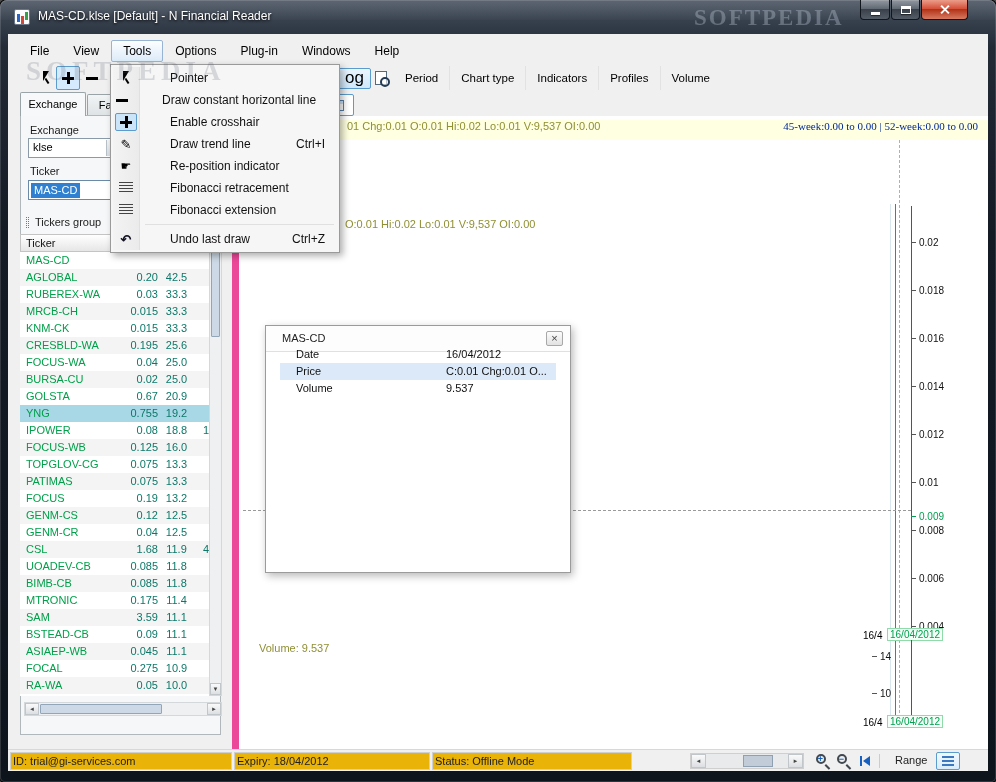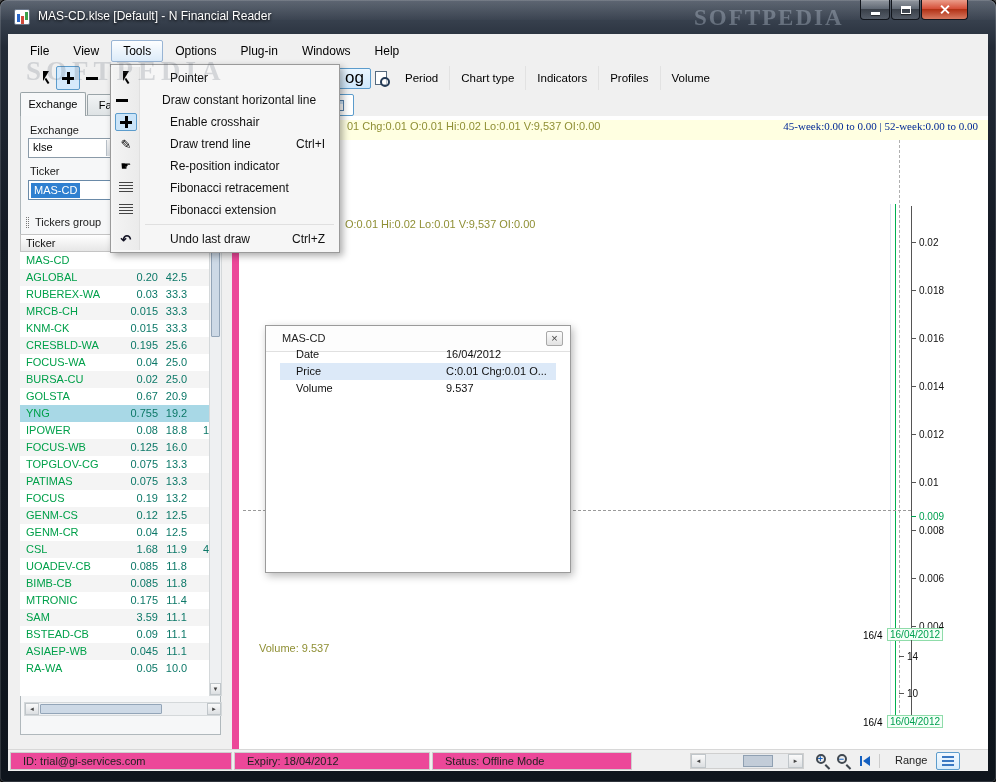--- a/index.html
+++ b/index.html
@@ -119,40 +119,40 @@
   .ptick { height:48px; display:flex; align-items:center; font-size:10px; color:#111; }
   .ptick .dash, .vtick .dash { width:5px; border-top:1px solid #555; margin-right:3px; }
   .cross-price { position:absolute; left:672px; top:395px; display:flex; align-items:center; font-size:10px; color:#00a050; }
   .cross-price .gdash { width:5px; border-top:1px solid #00a050; margin-right:3px; }
   .date-short { position:absolute; font-size:10px; color:#000; }
   .date-full { position:absolute; font-size:10px; color:#00a050; border:1px solid #8fdcaa; background:#f4fff8; padding:0 2px; }
   #date-short-1 { left:624px; top:514px; } #date-full-1 { left:648px; top:512px; }
   #date-short-2 { left:624px; top:601px; } #date-full-2 { left:648px; top:599px; }
   .vol-label { position:absolute; left:20px; top:526px; color:#8f8f34; }
   .vaxis-line { position:absolute; left:672px; top:524px; height:78px; border-left:1px solid #555; }
-  .vtick-col { position:absolute; left:660px; top:522px; }
+  .vtick-col { position:absolute; left:633px; top:522px; }
   .vtick { height:37px; display:flex; align-items:center; font-size:10px; color:#111; }
 
   
   .info-window { position:absolute; left:257px; top:291px; width:306px; height:248px; background:#fff;
     border:1px solid #9b9b9b; box-shadow:2px 3px 8px rgba(0,0,0,0.28); z-index:40; }
   .iw-titlebar { position:relative; height:26px; border-bottom:1px solid #e0e0e0; background:#fdfdfd; }
   .iw-title { position:absolute; left:16px; top:6px; font-size:11px; color:#222; }
   .iw-close { position:absolute; right:7px; top:5px; width:17px; height:15px; border:1px solid #a8a8a8;
     background:linear-gradient(#fcfcfc,#e2e2e2); border-radius:2px; display:flex; align-items:center; justify-content:center; }
   .iw-close::before { content:"×"; font-size:11px; color:#444; line-height:1; }
   .iw-rows { position:absolute; left:14px; top:20px; right:14px;text-align:center; }
   .iw-row { position:relative; height:17px; line-height:17px; font-size:11px; color:#111; }
   .iw-row.highlight { background:#dce9f8; }
   .iw-label { position:absolute; left:16px; }
   .iw-value { position:absolute; left:166px; }
 
   
   .statusbar { position:absolute; left:0; bottom:0; width:100%; height:22px; background:#f0f0f0; border-top:1px solid #d8d8d8; color:#222; }
-  .sseg { position:absolute; top:2px; height:18px; line-height:16px; padding-left:12px; border:1px solid #cfcfcf; background:#ec4899; }
+  .sseg { position:absolute; top:2px; height:18px; line-height:16px; padding-left:2px; border:1px solid #cfcfcf; background:#eab308; }
   #seg-id { left:2px; width:222px; } #seg-expiry { left:226px; width:196px; } #seg-status { left:424px; width:200px; }
   .sb-scroll { position:absolute; left:682px; top:3px; width:114px; height:16px; background:#e8eaec; border:1px solid #cfcfcf; }
   .sbs-arrow { position:absolute; top:0; width:15px; height:14px; display:flex; align-items:center; justify-content:center;
     background:linear-gradient(#fafafa,#dcdfe2); border:1px solid #c0c6ca; font-size:6px; color:#444; }
   .sbs-left { left:0; } .sbs-right { right:0; }
   .sbs-thumb { position:absolute; left:52px; top:1px; width:30px; height:12px; background:#c2ccd8; border:1px solid #8fa0b2; }
   .sb-tools { position:absolute; left:804px; top:2px; display:flex; align-items:center; }
   .sb-tool { width:21px; height:18px; display:flex; align-items:center; justify-content:center; }
   .mag { position:relative; width:16px; height:16px; }
   .lens { position:absolute; left:1px; top:1px; width:10px; height:10px; border:2px solid #404850; border-radius:50%;
@@ -461,20 +461,26 @@
           <span class="textra"></span>
         </div>
 
         <div class="trow">
           <span class="tname">ASIAEP-WB</span>
           <span class="tprice">0.045</span>
           <span class="tpct">11.1</span>
           <span class="textra"></span>
         </div>
 
+        <div class="trow">
+          <span class="tname">FOCAL</span>
+          <span class="tprice">0.275</span>
+          <span class="tpct">10.9</span>
+          <span class="textra"></span>
+        </div>
 
         <div class="trow">
           <span class="tname">RA-WA</span>
           <span class="tprice">0.05</span>
           <span class="tpct">10.0</span>
           <span class="textra"></span>
         </div>
 
     </div>
 

